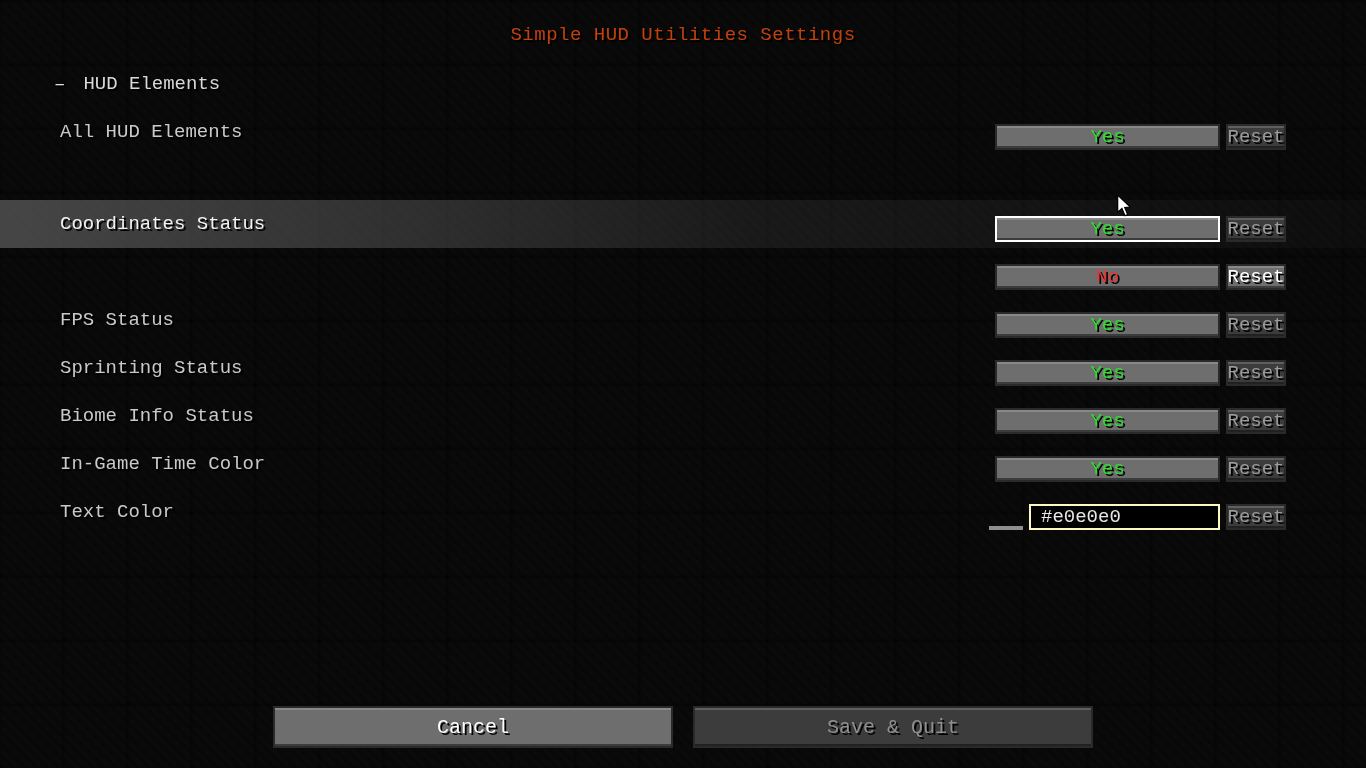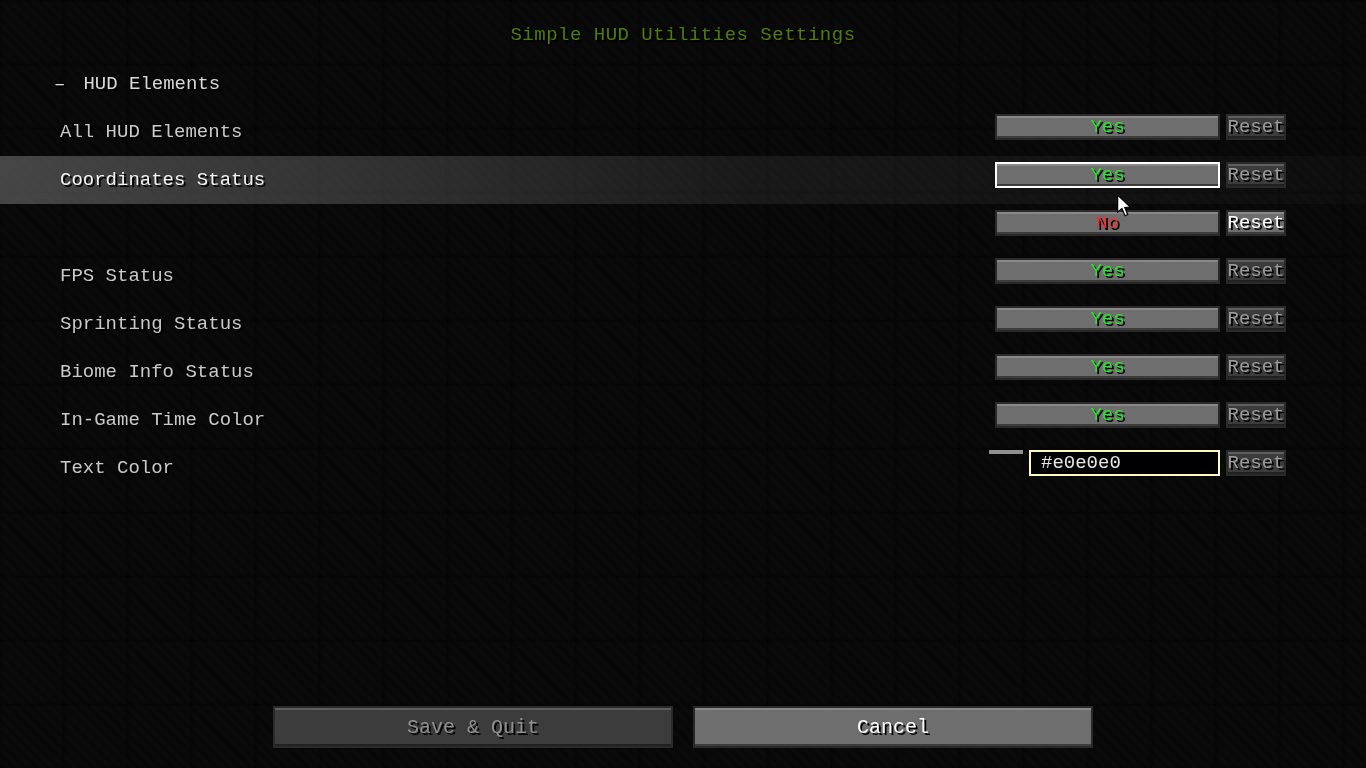--- a/index.html
+++ b/index.html
@@ -32,21 +32,21 @@
       repeating-linear-gradient(0deg, rgba(0,0,0,0.35) 0 2px, rgba(0,0,0,0) 2px 62px, rgba(0,0,0,0.35) 62px 64px),
       repeating-linear-gradient(90deg, rgba(0,0,0,0.35) 0 2px, rgba(0,0,0,0) 2px 62px, rgba(0,0,0,0.35) 62px 64px);
     background-size: 64px 64px, 64px 64px;
   }
 
   .title {
     position: absolute;
     top: 24px; left: 0; right: 0;
     text-align: center;
     font-size: 19px;
-    color: #4d7c0f;
+    color: #c2410c;
     letter-spacing: 0.5px;
     text-shadow: 2px 2px 0 #000;
   }
 
   .list {
     position: absolute;
     top: 60px; left: 0; right: 0; bottom: 68px;
   }
 
   .section-header {
@@ -63,27 +63,28 @@
     position: relative;
     height: 48px;
     display: flex; align-items: center;
     padding-left: 60px;
     font-size: 19px;
     color: #c9c9c9;
     text-shadow: 2px 2px 0 #000;
   }
   .row.hovered {
     background: linear-gradient(90deg, rgba(120,120,120,0.55), rgba(120,120,120,0.35) 30%, rgba(120,120,120,0.15) 55%, rgba(120,120,120,0.04));
+    margin-top: 44px;
   }
   .row.hovered .label { color:#f2f2f2; }
 
   .controls {
     position: absolute;
     right: 80px; top: 6px; bottom: 6px;
-    display: flex; gap: 6px; align-items: flex-start;
+    display: flex; gap: 6px; align-items: flex-end;
   }
 
   .btn {
     display: inline-flex; align-items: center; justify-content: center;
     font-family: inherit; font-size: 19px;
     text-shadow: 2px 2px 0 #000;
     background: #6e6e6e;
     border: 2px solid #2a2a2a;
     box-shadow: inset 0 2px 0 rgba(255,255,255,0.18), inset 0 -2px 0 rgba(0,0,0,0.45);
     color: #fff;
@@ -225,19 +226,19 @@
         <div class="controls">
           <div class="swatch" style="background: rgb(224, 224, 224);"></div>
           <div class="text-input" style="width: 191px;">#e0e0e0</div>
           <div class="btn reset dim">Reset</div>
         </div>
       </div>
     </div>
 </div>
 
 <div class="footer">
+  <div class="btn">Cancel</div>
   <div class="btn dim" id="save-btn">Save &amp; Quit</div>
-  <div class="btn">Cancel</div>
 </div>
 
 <svg class="cursor" id="cursor" viewBox="0 0 12 18" style="left: 1116px; top: 195px;">
   <path d="M0 0 L0 14 L3.5 11 L6 17 L8.2 16 L5.8 10.2 L10.5 10 Z" fill="#fff" stroke="#000" stroke-width="1"></path>
 </svg>
 
 </body></html>

